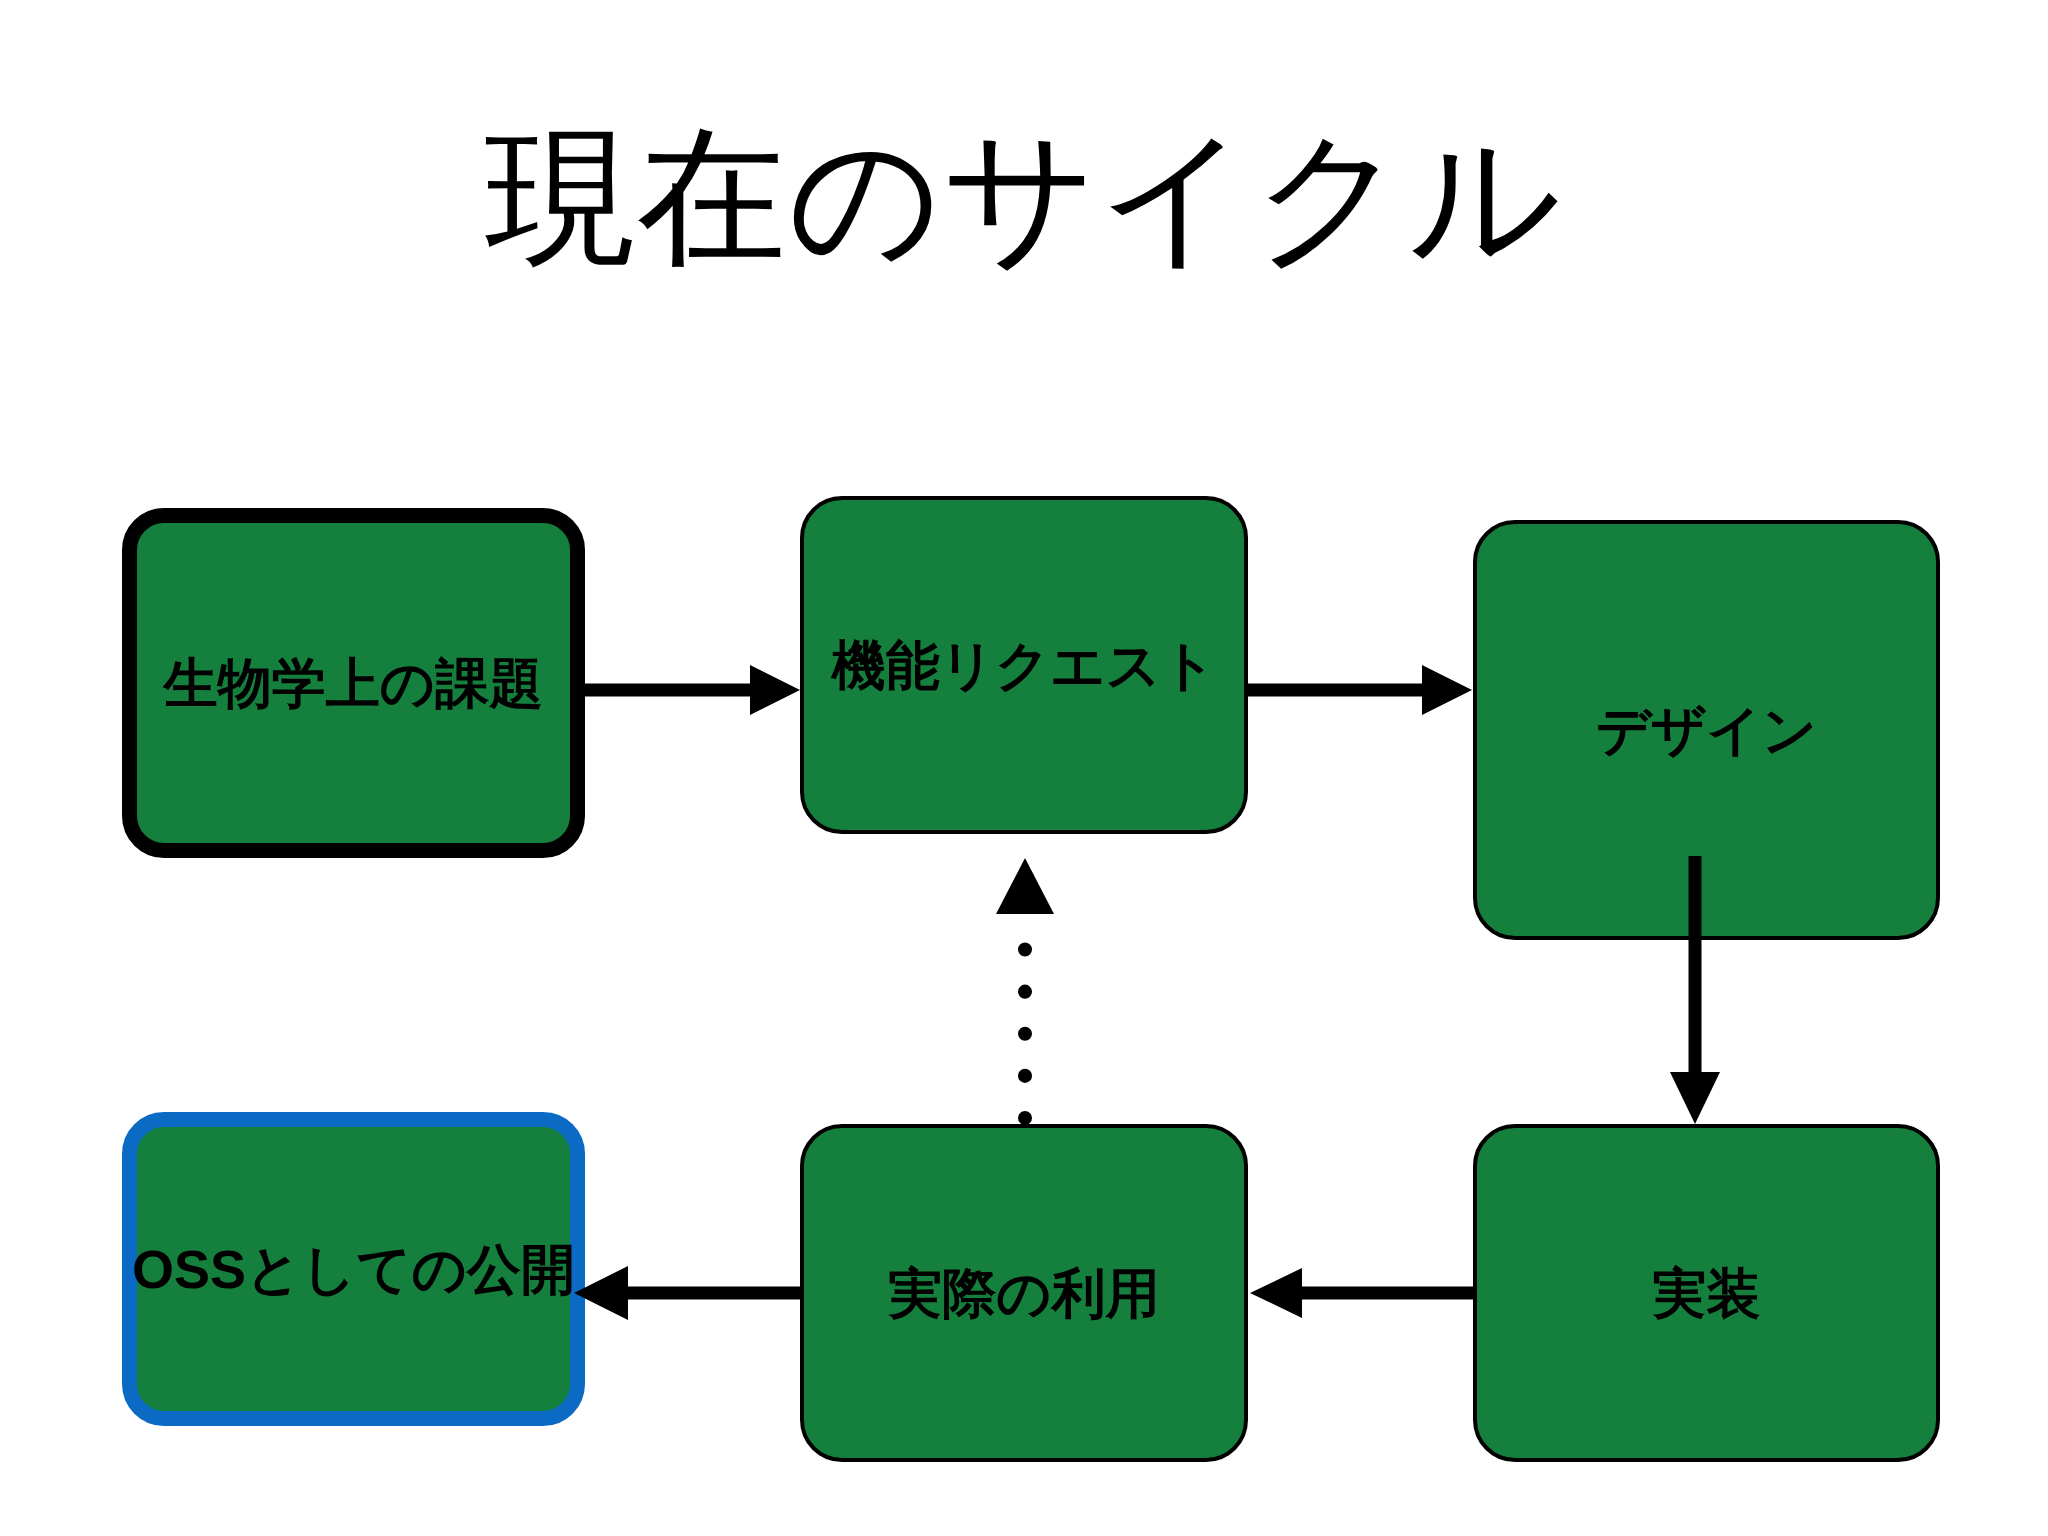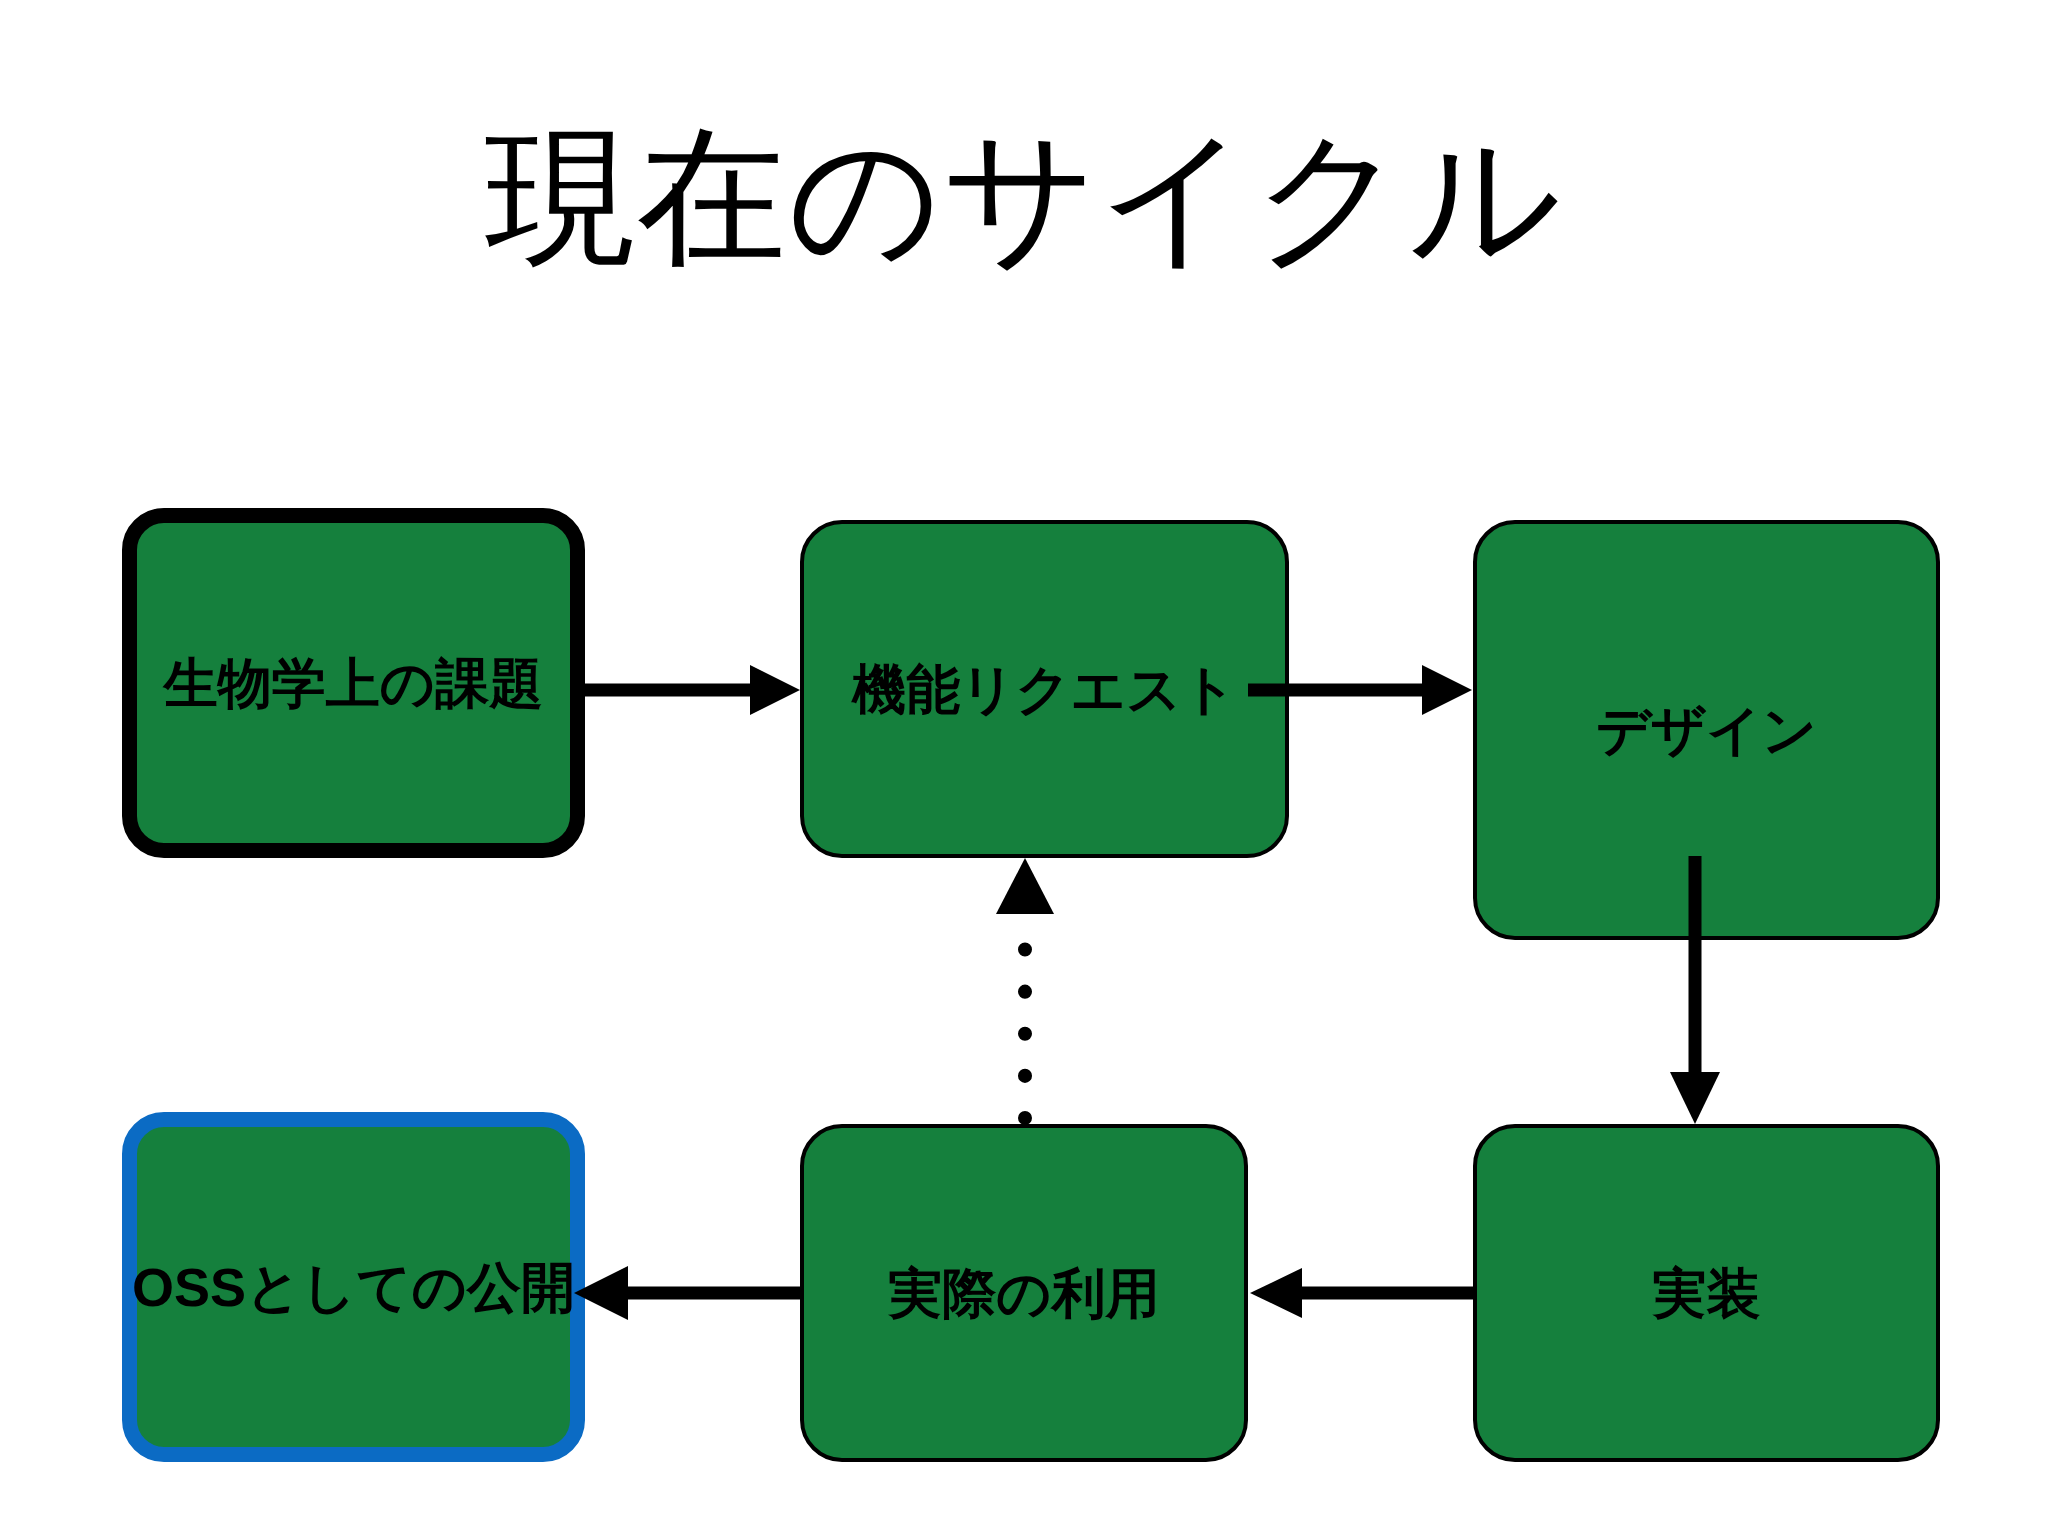--- a/index.html
+++ b/index.html
@@ -81,29 +81,29 @@
 <body>
 
 <div id="slide">
 
   <div id="slide-title">現在のサイクル</div>
 
   <div class="node thick-black" style="left:122px; top:508px; width:463px; height:350px;">
     <span class="node-label">生物学上の課題</span>
   </div>
 
-  <div class="node thin" style="left:800px; top:520px; width:489px; height:338px;">
+  <div class="node thin" style="left:800px; top:496px; width:448px; height:338px;">
     <span class="node-label">機能リクエスト</span>
   </div>
 
   <div class="node thin" style="left:1473px; top:520px; width:467px; height:420px;">
     <span class="node-label">デザイン</span>
   </div>
 
-  <div class="node thick-blue" style="left:122px; top:1112px; width:463px; height:350px;">
+  <div class="node thick-blue" style="left:122px; top:1112px; width:463px; height:314px;">
     <span class="node-label">OSSとしての公開</span>
   </div>
 
   <div class="node thin" style="left:800px; top:1124px; width:448px; height:338px;">
     <span class="node-label">実際の利用</span>
   </div>
 
   <div class="node thin" style="left:1473px; top:1124px; width:467px; height:338px;">
     <span class="node-label">実装</span>
   </div>

